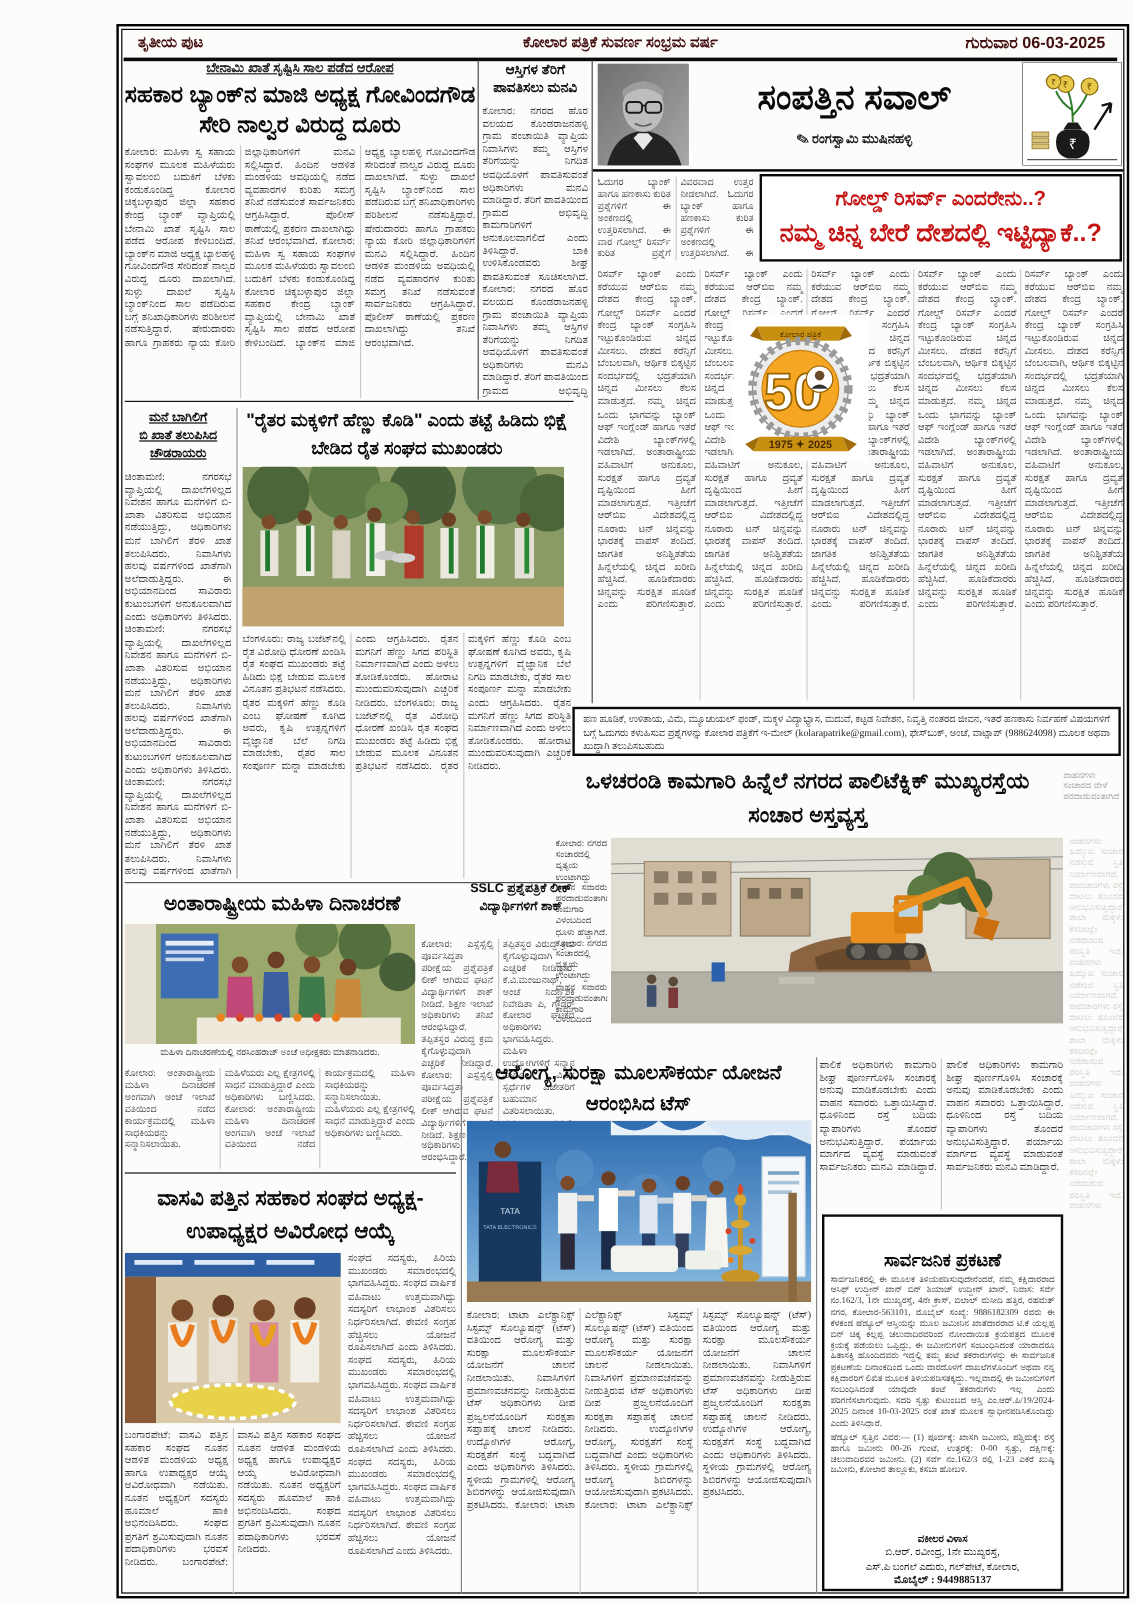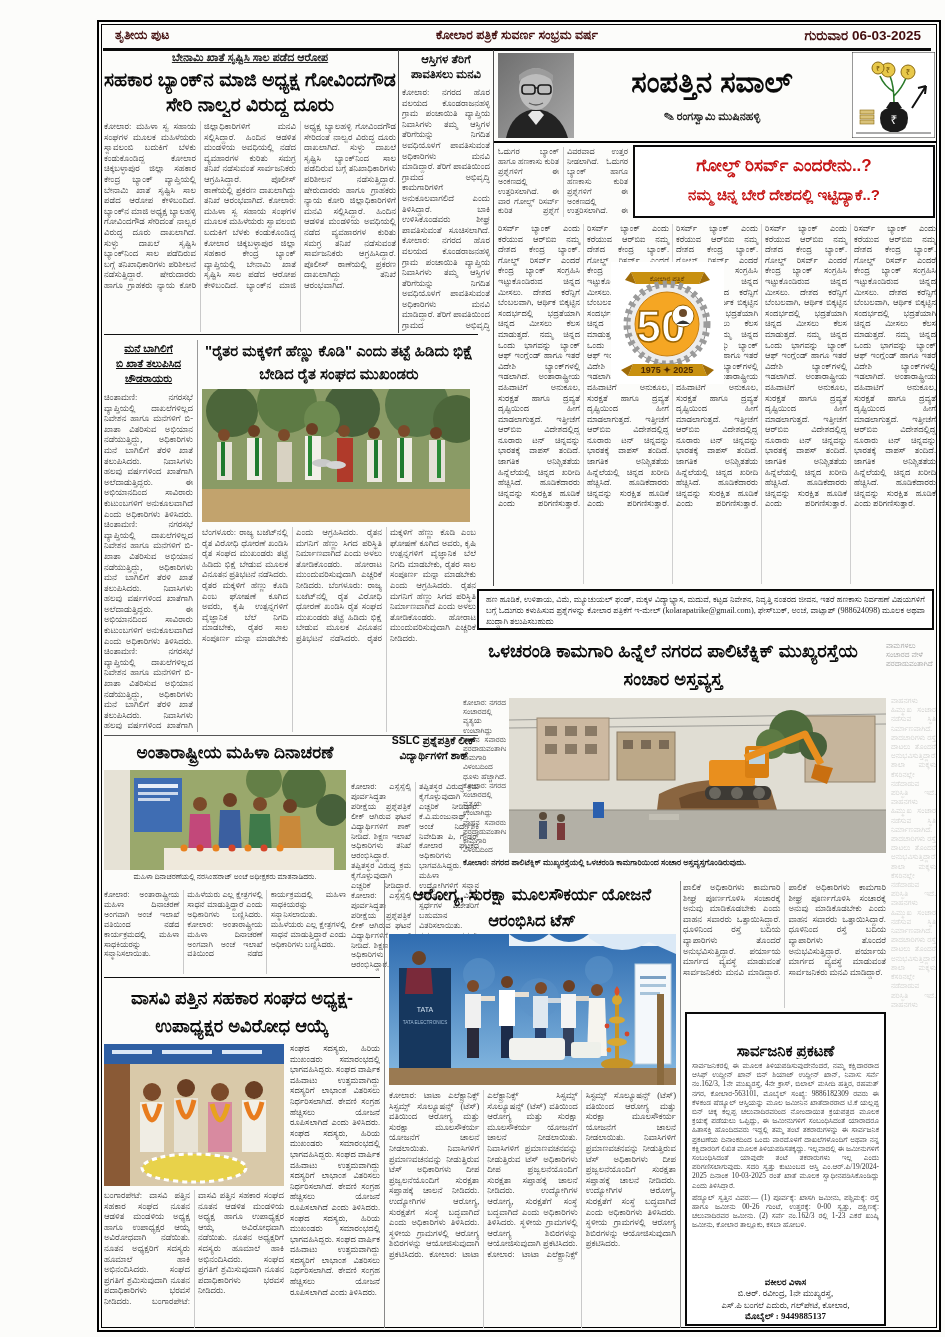--- a/index.html
+++ b/index.html
@@ -156,21 +156,21 @@
       <text x="56" y="23" font-size="8" text-anchor="middle" fill="#6b4a00">₹</text>
     <circle cx="26" cy="16" r="6" fill="#e8c84a" stroke="#8a6a10"></circle>
       <text x="26" y="19" font-size="7" text-anchor="middle" fill="#6b4a00">₹</text>
     <path d="M60 56 L74 34 M74 34 L66 36 M74 34 L73 42" stroke="#111" stroke-width="2" fill="none"></path>
     <line x1="4" y1="81" x2="79" y2="81" stroke="#555"></line>
   </svg>
   <div class="abs" style="left:494px;top:141px;width:442px;border-top:2px solid #000;"></div>
   <div class="abs bt bt8 c2" style="left:498px;top:147px;width:130px;height:70px;">ಓದುಗರ ಬ್ಯಾಂಕ್ ಹಾಗೂ ಹಣಕಾಸು ಕುರಿತ ಪ್ರಶ್ನೆಗಳಿಗೆ ಈ ಅಂಕಣದಲ್ಲಿ ಉತ್ತರಿಸಲಾಗಿದೆ. ಈ ವಾರ ಗೋಲ್ಡ್ ರಿಸರ್ವ್ ಕುರಿತ ಪ್ರಶ್ನೆಗೆ ವಿವರವಾದ ಉತ್ತರ ನೀಡಲಾಗಿದೆ. ಓದುಗರ ಬ್ಯಾಂಕ್ ಹಾಗೂ ಹಣಕಾಸು ಕುರಿತ ಪ್ರಶ್ನೆಗಳಿಗೆ ಈ ಅಂಕಣದಲ್ಲಿ ಉತ್ತರಿಸಲಾಗಿದೆ. ಈ ವಾರ ಗೋಲ್ಡ್ ರಿಸರ್ವ್ ಕುರಿತ ಪ್ರಶ್ನೆಗೆ ವಿವರವಾದ ಉತ್ತರ ನೀಡಲಾಗಿದೆ.</div>
   <div class="abs boxed" style="left:633px;top:145px;width:302px;height:73px;">
     <div class="redline" style="font-size:17px;line-height:30px;margin-top:4px;">ಗೋಲ್ಡ್ ರಿಸರ್ವ್ ಎಂದರೇನು..?</div>
-    <div class="redline" style="font-size:15px;line-height:28px;">ನಮ್ಮ ಚಿನ್ನ ಬೇರೆ ದೇಶದಲ್ಲಿ ಇಟ್ಟಿದ್ಯಾಕೆ..?</div>
+    <div class="redline" style="font-size:21px;line-height:28px;">ನಮ್ಮ ಚಿನ್ನ ಬೇರೆ ದೇಶದಲ್ಲಿ ಇಟ್ಟಿದ್ಯಾಕೆ..?</div>
   </div>
   <div class="abs bt c5" style="left:498px;top:224px;width:438px;height:360px;font-size:8.3px;">ರಿಸರ್ವ್ ಬ್ಯಾಂಕ್ ಎಂದು ಕರೆಯುವ ಆರ್‌ಬಿಐ ನಮ್ಮ ದೇಶದ ಕೇಂದ್ರ ಬ್ಯಾಂಕ್. ಗೋಲ್ಡ್ ರಿಸರ್ವ್ ಎಂದರೆ ಕೇಂದ್ರ ಬ್ಯಾಂಕ್ ಸಂಗ್ರಹಿಸಿ ಇಟ್ಟುಕೊಂಡಿರುವ ಚಿನ್ನದ ಮೀಸಲು. ದೇಶದ ಕರೆನ್ಸಿಗೆ ಬೆಂಬಲವಾಗಿ, ಆರ್ಥಿಕ ಬಿಕ್ಕಟ್ಟಿನ ಸಂದರ್ಭದಲ್ಲಿ ಭದ್ರತೆಯಾಗಿ ಚಿನ್ನದ ಮೀಸಲು ಕೆಲಸ ಮಾಡುತ್ತದೆ. ನಮ್ಮ ಚಿನ್ನದ ಒಂದು ಭಾಗವನ್ನು ಬ್ಯಾಂಕ್ ಆಫ್ ಇಂಗ್ಲೆಂಡ್ ಹಾಗೂ ಇತರೆ ವಿದೇಶಿ ಬ್ಯಾಂಕ್‌ಗಳಲ್ಲಿ ಇಡಲಾಗಿದೆ. ಅಂತಾರಾಷ್ಟ್ರೀಯ ವಹಿವಾಟಿಗೆ ಅನುಕೂಲ, ಸುರಕ್ಷತೆ ಹಾಗೂ ದ್ರವ್ಯತೆ ದೃಷ್ಟಿಯಿಂದ ಹೀಗೆ ಮಾಡಲಾಗುತ್ತದೆ. ಇತ್ತೀಚೆಗೆ ಆರ್‌ಬಿಐ ವಿದೇಶದಲ್ಲಿದ್ದ ನೂರಾರು ಟನ್ ಚಿನ್ನವನ್ನು ಭಾರತಕ್ಕೆ ವಾಪಸ್ ತಂದಿದೆ. ಜಾಗತಿಕ ಅನಿಶ್ಚಿತತೆಯ ಹಿನ್ನೆಲೆಯಲ್ಲಿ ಚಿನ್ನದ ಖರೀದಿ ಹೆಚ್ಚಿಸಿದೆ. ಹೂಡಿಕೆದಾರರು ಚಿನ್ನವನ್ನು ಸುರಕ್ಷಿತ ಹೂಡಿಕೆ ಎಂದು ಪರಿಗಣಿಸುತ್ತಾರೆ. ರಿಸರ್ವ್ ಬ್ಯಾಂಕ್ ಎಂದು ಕರೆಯುವ ಆರ್‌ಬಿಐ ನಮ್ಮ ದೇಶದ ಕೇಂದ್ರ ಬ್ಯಾಂಕ್. ಗೋಲ್ಡ್ ರಿಸರ್ವ್ ಎಂದರೆ ಕೇಂದ್ರ ಬ್ಯಾಂಕ್ ಸಂಗ್ರಹಿಸಿ ಇಟ್ಟುಕೊಂಡಿರುವ ಚಿನ್ನದ ಮೀಸಲು. ದೇಶದ ಕರೆನ್ಸಿಗೆ ಬೆಂಬಲವಾಗಿ, ಆರ್ಥಿಕ ಬಿಕ್ಕಟ್ಟಿನ ಸಂದರ್ಭದಲ್ಲಿ ಭದ್ರತೆಯಾಗಿ ಚಿನ್ನದ ಮೀಸಲು ಕೆಲಸ ಮಾಡುತ್ತದೆ. ನಮ್ಮ ಚಿನ್ನದ ಒಂದು ಭಾಗವನ್ನು ಬ್ಯಾಂಕ್ ಆಫ್ ಇಂಗ್ಲೆಂಡ್ ಹಾಗೂ ಇತರೆ ವಿದೇಶಿ ಬ್ಯಾಂಕ್‌ಗಳಲ್ಲಿ ಇಡಲಾಗಿದೆ. ಅಂತಾರಾಷ್ಟ್ರೀಯ ವಹಿವಾಟಿಗೆ ಅನುಕೂಲ, ಸುರಕ್ಷತೆ ಹಾಗೂ ದ್ರವ್ಯತೆ ದೃಷ್ಟಿಯಿಂದ ಹೀಗೆ ಮಾಡಲಾಗುತ್ತದೆ. ಇತ್ತೀಚೆಗೆ ಆರ್‌ಬಿಐ ವಿದೇಶದಲ್ಲಿದ್ದ ನೂರಾರು ಟನ್ ಚಿನ್ನವನ್ನು ಭಾರತಕ್ಕೆ ವಾಪಸ್ ತಂದಿದೆ. ಜಾಗತಿಕ ಅನಿಶ್ಚಿತತೆಯ ಹಿನ್ನೆಲೆಯಲ್ಲಿ ಚಿನ್ನದ ಖರೀದಿ ಹೆಚ್ಚಿಸಿದೆ. ಹೂಡಿಕೆದಾರರು ಚಿನ್ನವನ್ನು ಸುರಕ್ಷಿತ ಹೂಡಿಕೆ ಎಂದು ಪರಿಗಣಿಸುತ್ತಾರೆ. ರಿಸರ್ವ್ ಬ್ಯಾಂಕ್ ಎಂದು ಕರೆಯುವ ಆರ್‌ಬಿಐ ನಮ್ಮ ದೇಶದ ಕೇಂದ್ರ ಬ್ಯಾಂಕ್. ಗೋಲ್ಡ್ ರಿಸರ್ವ್ ಎಂದರೆ ಕೇಂದ್ರ ಬ್ಯಾಂಕ್ ಸಂಗ್ರಹಿಸಿ ಇಟ್ಟುಕೊಂಡಿರುವ ಚಿನ್ನದ ಮೀಸಲು. ದೇಶದ ಕರೆನ್ಸಿಗೆ ಬೆಂಬಲವಾಗಿ, ಆರ್ಥಿಕ ಬಿಕ್ಕಟ್ಟಿನ ಸಂದರ್ಭದಲ್ಲಿ ಭದ್ರತೆಯಾಗಿ ಚಿನ್ನದ ಮೀಸಲು ಕೆಲಸ ಮಾಡುತ್ತದೆ. ನಮ್ಮ ಚಿನ್ನದ ಒಂದು ಭಾಗವನ್ನು ಬ್ಯಾಂಕ್ ಆಫ್ ಇಂಗ್ಲೆಂಡ್ ಹಾಗೂ ಇತರೆ ವಿದೇಶಿ ಬ್ಯಾಂಕ್‌ಗಳಲ್ಲಿ ಇಡಲಾಗಿದೆ. ಅಂತಾರಾಷ್ಟ್ರೀಯ ವಹಿವಾಟಿಗೆ ಅನುಕೂಲ, ಸುರಕ್ಷತೆ ಹಾಗೂ ದ್ರವ್ಯತೆ ದೃಷ್ಟಿಯಿಂದ ಹೀಗೆ ಮಾಡಲಾಗುತ್ತದೆ. ಇತ್ತೀಚೆಗೆ ಆರ್‌ಬಿಐ ವಿದೇಶದಲ್ಲಿದ್ದ ನೂರಾರು ಟನ್ ಚಿನ್ನವನ್ನು ಭಾರತಕ್ಕೆ ವಾಪಸ್ ತಂದಿದೆ. ಜಾಗತಿಕ ಅನಿಶ್ಚಿತತೆಯ ಹಿನ್ನೆಲೆಯಲ್ಲಿ ಚಿನ್ನದ ಖರೀದಿ ಹೆಚ್ಚಿಸಿದೆ. ಹೂಡಿಕೆದಾರರು ಚಿನ್ನವನ್ನು ಸುರಕ್ಷಿತ ಹೂಡಿಕೆ ಎಂದು ಪರಿಗಣಿಸುತ್ತಾರೆ. ರಿಸರ್ವ್ ಬ್ಯಾಂಕ್ ಎಂದು ಕರೆಯುವ ಆರ್‌ಬಿಐ ನಮ್ಮ ದೇಶದ ಕೇಂದ್ರ ಬ್ಯಾಂಕ್. ಗೋಲ್ಡ್ ರಿಸರ್ವ್ ಎಂದರೆ ಕೇಂದ್ರ ಬ್ಯಾಂಕ್ ಸಂಗ್ರಹಿಸಿ ಇಟ್ಟುಕೊಂಡಿರುವ ಚಿನ್ನದ ಮೀಸಲು. ದೇಶದ ಕರೆನ್ಸಿಗೆ ಬೆಂಬಲವಾಗಿ, ಆರ್ಥಿಕ ಬಿಕ್ಕಟ್ಟಿನ ಸಂದರ್ಭದಲ್ಲಿ ಭದ್ರತೆಯಾಗಿ ಚಿನ್ನದ ಮೀಸಲು ಕೆಲಸ ಮಾಡುತ್ತದೆ. ನಮ್ಮ ಚಿನ್ನದ ಒಂದು ಭಾಗವನ್ನು ಬ್ಯಾಂಕ್ ಆಫ್ ಇಂಗ್ಲೆಂಡ್ ಹಾಗೂ ಇತರೆ ವಿದೇಶಿ ಬ್ಯಾಂಕ್‌ಗಳಲ್ಲಿ ಇಡಲಾಗಿದೆ. ಅಂತಾರಾಷ್ಟ್ರೀಯ ವಹಿವಾಟಿಗೆ ಅನುಕೂಲ, ಸುರಕ್ಷತೆ ಹಾಗೂ ದ್ರವ್ಯತೆ ದೃಷ್ಟಿಯಿಂದ ಹೀಗೆ ಮಾಡಲಾಗುತ್ತದೆ. ಇತ್ತೀಚೆಗೆ ಆರ್‌ಬಿಐ ವಿದೇಶದಲ್ಲಿದ್ದ ನೂರಾರು ಟನ್ ಚಿನ್ನವನ್ನು ಭಾರತಕ್ಕೆ ವಾಪಸ್ ತಂದಿದೆ. ಜಾಗತಿಕ ಅನಿಶ್ಚಿತತೆಯ ಹಿನ್ನೆಲೆಯಲ್ಲಿ ಚಿನ್ನದ ಖರೀದಿ ಹೆಚ್ಚಿಸಿದೆ. ಹೂಡಿಕೆದಾರರು ಚಿನ್ನವನ್ನು ಸುರಕ್ಷಿತ ಹೂಡಿಕೆ ಎಂದು ಪರಿಗಣಿಸುತ್ತಾರೆ. ರಿಸರ್ವ್ ಬ್ಯಾಂಕ್ ಎಂದು ಕರೆಯುವ ಆರ್‌ಬಿಐ ನಮ್ಮ ದೇಶದ ಕೇಂದ್ರ ಬ್ಯಾಂಕ್. ಗೋಲ್ಡ್ ರಿಸರ್ವ್ ಎಂದರೆ ಕೇಂದ್ರ ಬ್ಯಾಂಕ್ ಸಂಗ್ರಹಿಸಿ ಇಟ್ಟುಕೊಂಡಿರುವ ಚಿನ್ನದ ಮೀಸಲು. ದೇಶದ ಕರೆನ್ಸಿಗೆ ಬೆಂಬಲವಾಗಿ, ಆರ್ಥಿಕ ಬಿಕ್ಕಟ್ಟಿನ ಸಂದರ್ಭದಲ್ಲಿ ಭದ್ರತೆಯಾಗಿ ಚಿನ್ನದ ಮೀಸಲು ಕೆಲಸ ಮಾಡುತ್ತದೆ. ನಮ್ಮ ಚಿನ್ನದ ಒಂದು ಭಾಗವನ್ನು ಬ್ಯಾಂಕ್ ಆಫ್ ಇಂಗ್ಲೆಂಡ್ ಹಾಗೂ ಇತರೆ ವಿದೇಶಿ ಬ್ಯಾಂಕ್‌ಗಳಲ್ಲಿ ಇಡಲಾಗಿದೆ. ಅಂತಾರಾಷ್ಟ್ರೀಯ ವಹಿವಾಟಿಗೆ ಅನುಕೂಲ, ಸುರಕ್ಷತೆ ಹಾಗೂ ದ್ರವ್ಯತೆ ದೃಷ್ಟಿಯಿಂದ ಹೀಗೆ ಮಾಡಲಾಗುತ್ತದೆ. ಇತ್ತೀಚೆಗೆ ಆರ್‌ಬಿಐ ವಿದೇಶದಲ್ಲಿದ್ದ ನೂರಾರು ಟನ್ ಚಿನ್ನವನ್ನು ಭಾರತಕ್ಕೆ ವಾಪಸ್ ತಂದಿದೆ. ಜಾಗತಿಕ ಅನಿಶ್ಚಿತತೆಯ ಹಿನ್ನೆಲೆಯಲ್ಲಿ ಚಿನ್ನದ ಖರೀದಿ ಹೆಚ್ಚಿಸಿದೆ. ಹೂಡಿಕೆದಾರರು ಚಿನ್ನವನ್ನು ಸುರಕ್ಷಿತ ಹೂಡಿಕೆ ಎಂದು ಪರಿಗಣಿಸುತ್ತಾರೆ.</div>
   <svg class="abs" style="left:611px;top:262px;" width="113" height="122" viewBox="0 0 113 122">
     <rect width="113" height="122" fill="#fff"></rect>
     <path d="M20 10 L93 10 L88 22 L25 22 Z" fill="#c89010"></path>
     <path d="M20 10 L14 18 L25 22 Z" fill="#a06c08"></path>
       <path d="M93 10 L99 18 L88 22 Z" fill="#a06c08"></path>
     <text x="56" y="19" font-size="7" text-anchor="middle" fill="#4a2800" font-family="Liberation Sans,sans-serif">ಕೋಲಾರ ಪತ್ರಿಕೆ</text>
     <circle cx="56" cy="62" r="40" fill="#ececec" stroke="#8a8a8a"></circle>
     <circle cx="56" cy="62" r="40" fill="none" stroke="#9a9a9a" stroke-width="7" stroke-dasharray="4 4"></circle>
@@ -181,21 +181,21 @@
       <path d="M65 62 Q72 55 79 62 Z" fill="#333"></path>
     <path d="M22 102 L91 102 L96 114 L17 114 Z" fill="#c89010"></path>
     <path d="M17 114 L10 108 L22 102 Z" fill="#a06c08"></path>
       <path d="M96 114 L103 108 L91 102 Z" fill="#a06c08"></path>
     <text x="56" y="111" font-size="9" font-weight="bold" text-anchor="middle" fill="#4a2800" font-family="Liberation Sans,sans-serif">1975 ✦ 2025</text>
   </svg>
 
   <div class="abs boxed" style="left:477px;top:589px;width:457px;height:41px;padding:3px 7px;font-size:8.2px;line-height:11px;text-align:justify;color:#222;overflow:hidden;">ಹಣ ಹೂಡಿಕೆ, ಉಳಿತಾಯ, ವಿಮೆ, ಮ್ಯೂಚುಯಲ್ ಫಂಡ್, ಮಕ್ಕಳ ವಿದ್ಯಾಭ್ಯಾಸ, ಮದುವೆ, ಕಟ್ಟಡ ನಿವೇಶನ, ನಿವೃತ್ತಿ ನಂತರದ ಜೀವನ, ಇತರೆ ಹಣಕಾಸು ನಿರ್ವಹಣೆ ವಿಷಯಗಳಿಗೆ ಬಗ್ಗೆ ಓದುಗರು ಕಳುಹಿಸುವ ಪ್ರಶ್ನೆಗಳನ್ನು ಕೋಲಾರ ಪತ್ರಿಕೆಗೆ ಇ-ಮೇಲ್ (kolarapatrike@gmail.com), ಫೇಸ್‌ಬುಕ್, ಅಂಚೆ, ವಾಟ್ಸಾಪ್ (988624098) ಮೂಲಕ ಅಥವಾ ಖುದ್ದಾಗಿ ತಲುಪಿಸಬಹುದು</div>
 
   <div class="abs hl" style="left:471px;top:637px;width:404px;height:57px;font-size:18px;line-height:28px;">ಒಳಚರಂಡಿ ಕಾಮಗಾರಿ ಹಿನ್ನೆಲೆ ನಗರದ ಪಾಲಿಟೆಕ್ನಿಕ್ ಮುಖ್ಯರಸ್ತೆಯ ಸಂಚಾರ ಅಸ್ತವ್ಯಸ್ತ</div>
-  <div class="abs bt7" style="left:886px;top:641px;width:48px;height:52px;color:#9a9a9a;text-align:left;overflow:hidden;">ವಾಮಗಳಲು ಸಂಚಾರದ ವೇಳೆ ಪರದಾಡುವಂತಾಗಿದೆ</div>
+  <div class="abs bt7" style="left:886px;top:641px;width:48px;height:52px;color:#9a9a9a;text-align:left;overflow:hidden;">ವಾಹನಗಳು ಸಂಚಾರದ ವೇಳೆ ಪರದಾಡುವಂತಾಗಿದೆ</div>
   <div class="abs bt bt7" style="left:463px;top:698px;width:43px;height:156px;">ಕೋಲಾರ: ನಗರದ ಸಂಚಾರದಲ್ಲಿ ವ್ಯತ್ಯಯ ಉಂಟಾಗಿದ್ದು ವಾಹನ ಸವಾರರು ಪರದಾಡುವಂತಾಗಿದೆ. ಕಾಮಗಾರಿ ವಿಳಂಬದಿಂದ ಧೂಳು ಹೆಚ್ಚಾಗಿದೆ. ಕೋಲಾರ: ನಗರದ ಸಂಚಾರದಲ್ಲಿ ವ್ಯತ್ಯಯ ಉಂಟಾಗಿದ್ದು ವಾಹನ ಸವಾರರು ಪರದಾಡುವಂತಾಗಿದೆ. ಕಾಮಗಾರಿ ವಿಳಂಬದಿಂದ ಧೂಳು ಹೆಚ್ಚಾಗಿದೆ.</div>
   <svg class="abs" style="left:509px;top:698px;" width="377" height="155" viewBox="0 0 377 155">
     <rect width="377" height="155" fill="#e0ddd3"></rect>
     <line x1="0" y1="22" x2="377" y2="16" stroke="#8a8a86" stroke-width="0.8"></line>
     <line x1="0" y1="30" x2="377" y2="26" stroke="#8a8a86" stroke-width="0.8"></line>
     <rect x="28" y="20" width="72" height="62" fill="#cdb9a1" stroke="#9a8a74"></rect>
     <rect x="36" y="28" width="12" height="10" fill="#8a7a66"></rect>
       <rect x="56" y="28" width="12" height="10" fill="#8a7a66"></rect>
       <rect x="76" y="28" width="12" height="10" fill="#8a7a66"></rect>
     <rect x="36" y="46" width="12" height="10" fill="#8a7a66"></rect>
@@ -227,21 +227,20 @@
         <rect x="30" y="123" width="8" height="18" fill="#3f4f6b"></rect>
       </g>
     <g>
         <circle cx="52" cy="120" r="4" fill="#5a4a3a"></circle>
         <rect x="48" y="125" width="8" height="17" fill="#7a3a3a"></rect>
       </g>
     <rect x="84" y="104" width="11" height="16" fill="#2a5fae"></rect>
     <rect x="140" y="116" width="30" height="6" fill="#c2bfb4"></rect>
   </svg>
   <div class="abs bt bt7" style="left:891px;top:696px;width:45px;height:312px;color:#cfcfcd;">ವಾಹನಗಳು ಹಿಮ್ಮುಖ ಸಂಚಾರ ನಡೆಸುವ ಸ್ಥಿತಿ ನಿರ್ಮಾಣವಾಗಿದೆ. ಪಾದಚಾರಿಗಳು ರಸ್ತೆ ದಾಟಲು ತೊಂದರೆ ಅನುಭವಿಸುತ್ತಿದ್ದಾರೆ. ಶಾಲಾ ಮಕ್ಕಳು ಕೆಸರಿನಲ್ಲೇ ನಡೆದಾಡುವ ಪರಿಸ್ಥಿತಿ ಇದೆ. ವಾಹನಗಳು ಹಿಮ್ಮುಖ ಸಂಚಾರ ನಡೆಸುವ ಸ್ಥಿತಿ ನಿರ್ಮಾಣವಾಗಿದೆ. ಪಾದಚಾರಿಗಳು ರಸ್ತೆ ದಾಟಲು ತೊಂದರೆ ಅನುಭವಿಸುತ್ತಿದ್ದಾರೆ. ಶಾಲಾ ಮಕ್ಕಳು ಕೆಸರಿನಲ್ಲೇ ನಡೆದಾಡುವ ಪರಿಸ್ಥಿತಿ ಇದೆ. ವಾಹನಗಳು ಹಿಮ್ಮುಖ ಸಂಚಾರ ನಡೆಸುವ ಸ್ಥಿತಿ ನಿರ್ಮಾಣವಾಗಿದೆ. ಪಾದಚಾರಿಗಳು ರಸ್ತೆ ದಾಟಲು ತೊಂದರೆ ಅನುಭವಿಸುತ್ತಿದ್ದಾರೆ. ಶಾಲಾ ಮಕ್ಕಳು ಕೆಸರಿನಲ್ಲೇ ನಡೆದಾಡುವ ಪರಿಸ್ಥಿತಿ ಇದೆ. ವಾಹನಗಳು ಹಿಮ್ಮುಖ ಸಂಚಾರ ನಡೆಸುವ ಸ್ಥಿತಿ ನಿರ್ಮಾಣವಾಗಿದೆ. ಪಾದಚಾರಿಗಳು ರಸ್ತೆ ದಾಟಲು ತೊಂದರೆ ಅನುಭವಿಸುತ್ತಿದ್ದಾರೆ. ಶಾಲಾ ಮಕ್ಕಳು ಕೆಸರಿನಲ್ಲೇ ನಡೆದಾಡುವ ಪರಿಸ್ಥಿತಿ ಇದೆ.</div>
-  <div class="abs" style="left:463px;top:858px;width:423px;height:20px;font-size:8px;line-height:10px;color:#1c1c1c;font-weight:bold;overflow:hidden;">ಕೋಲಾರ: ನಗರದ ಪಾಲಿಟೆಕ್ನಿಕ್ ಮುಖ್ಯರಸ್ತೆಯಲ್ಲಿ ಒಳಚರಂಡಿ ಕಾಮಗಾರಿಯಿಂದ ಸಂಚಾರ ಅಸ್ತವ್ಯಸ್ತಗೊಂಡಿರುವುದು.</div>
   <div class="abs bt c2" style="left:683px;top:882px;width:203px;height:126px;">ಪಾಲಿಕೆ ಅಧಿಕಾರಿಗಳು ಕಾಮಗಾರಿ ಶೀಘ್ರ ಪೂರ್ಣಗೊಳಿಸಿ ಸಂಚಾರಕ್ಕೆ ಅನುವು ಮಾಡಿಕೊಡಬೇಕು ಎಂದು ವಾಹನ ಸವಾರರು ಒತ್ತಾಯಿಸಿದ್ದಾರೆ. ಧೂಳಿನಿಂದ ರಸ್ತೆ ಬದಿಯ ವ್ಯಾಪಾರಿಗಳು ತೊಂದರೆ ಅನುಭವಿಸುತ್ತಿದ್ದಾರೆ. ಪರ್ಯಾಯ ಮಾರ್ಗದ ವ್ಯವಸ್ಥೆ ಮಾಡುವಂತೆ ಸಾರ್ವಜನಿಕರು ಮನವಿ ಮಾಡಿದ್ದಾರೆ. ಪಾಲಿಕೆ ಅಧಿಕಾರಿಗಳು ಕಾಮಗಾರಿ ಶೀಘ್ರ ಪೂರ್ಣಗೊಳಿಸಿ ಸಂಚಾರಕ್ಕೆ ಅನುವು ಮಾಡಿಕೊಡಬೇಕು ಎಂದು ವಾಹನ ಸವಾರರು ಒತ್ತಾಯಿಸಿದ್ದಾರೆ. ಧೂಳಿನಿಂದ ರಸ್ತೆ ಬದಿಯ ವ್ಯಾಪಾರಿಗಳು ತೊಂದರೆ ಅನುಭವಿಸುತ್ತಿದ್ದಾರೆ. ಪರ್ಯಾಯ ಮಾರ್ಗದ ವ್ಯವಸ್ಥೆ ಮಾಡುವಂತೆ ಸಾರ್ವಜನಿಕರು ಮನವಿ ಮಾಡಿದ್ದಾರೆ.</div>
 
   <div class="abs hrule" style="left:104px;top:735px;width:374px;border-top-color:#555;"></div>
   <div class="abs hl" style="left:106px;top:740px;width:258px;height:27px;font-size:17px;line-height:26px;">ಅಂತಾರಾಷ್ಟ್ರೀಯ ಮಹಿಳಾ ದಿನಾಚರಣೆ</div>
   <div class="abs hl" style="left:389px;top:733px;width:90px;height:47px;font-size:10.5px;line-height:15px;">SSLC ಪ್ರಶ್ನೆಪತ್ರಿಕೆ ಲೀಕ್ ವಿದ್ಯಾರ್ಥಿಗಳಿಗೆ ಶಾಕ್</div>
   <svg class="abs" style="left:104px;top:770px;" width="242" height="100" viewBox="0 0 242 100">
     <rect width="242" height="100" fill="#9aa86c"></rect>
     <circle cx="200" cy="16" r="22" fill="#54703e"></circle>
       <circle cx="160" cy="10" r="18" fill="#647f47"></circle>
       <circle cx="228" cy="40" r="16" fill="#47603a"></circle>

